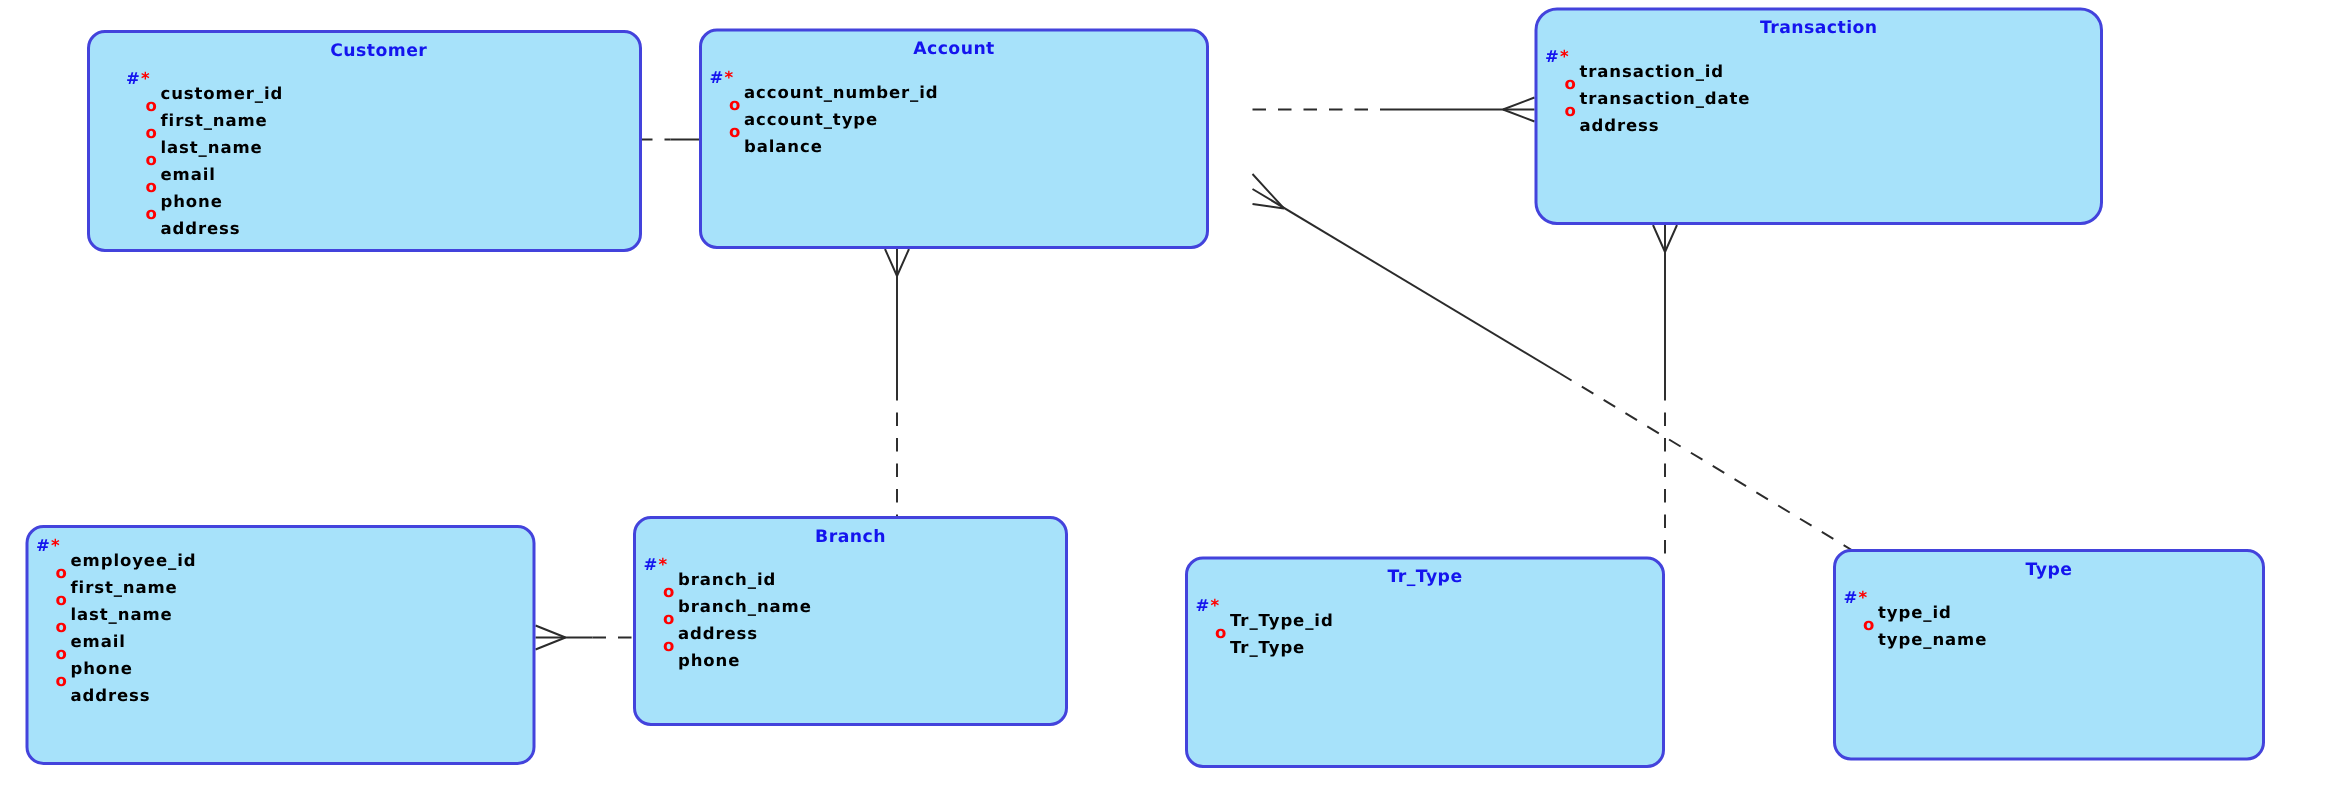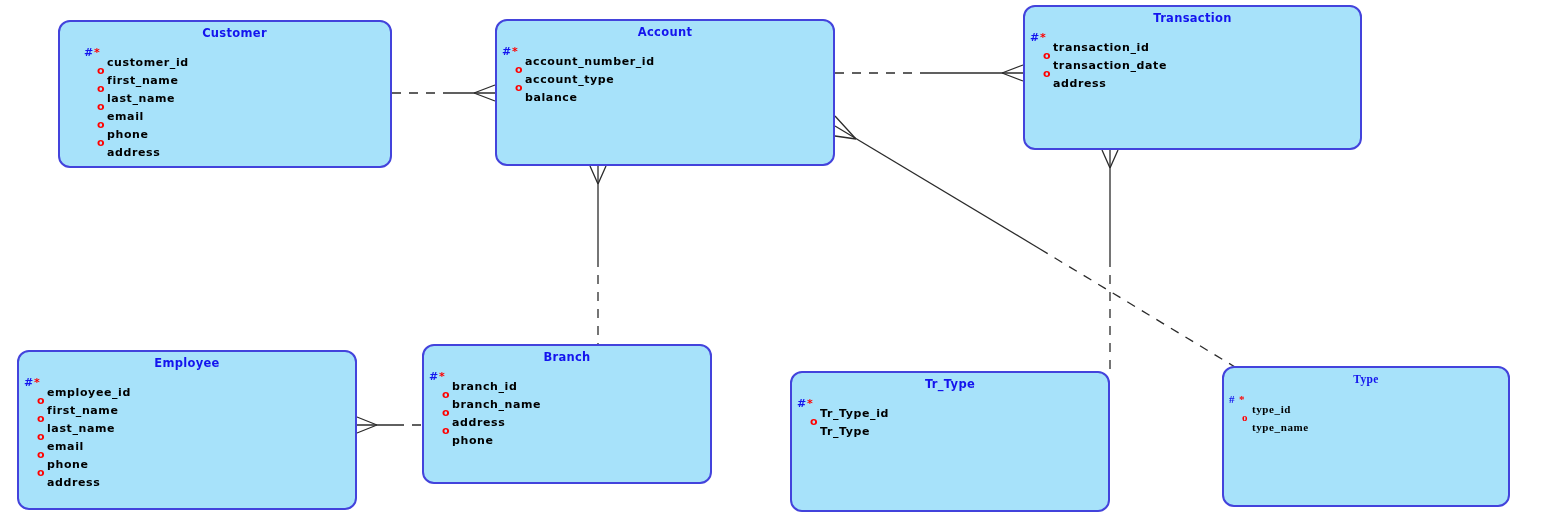--- a/index.html
+++ b/index.html
@@ -73,21 +73,21 @@
     <path class="rel dash" d="M1040,249 L1235,367"></path>
   </g>
 
   <g>
     <path class="rel" d="M377,425 L357,417 M377,425 L357,433"></path>
     <path class="rel" d="M357,425 H395"></path>
     <path class="rel dash" d="M395,425 H422"></path>
   </g>
 </svg>
 
-<div class="entity" style="left:58px;top:20px;width:334px;height:148px;padding-left:23px;">
+<div class="entity" style="left:58px;top:20px;width:370px;height:148px;padding-left:23px;">
   <div class="entity-title">Customer</div>
   <div class="attrs">
       <div class="attr">
         <span class="mk hash">#</span>
         <span class="mk star">*</span>
         <span class="an">customer_id</span>
       </div>
       <div class="attr">
         <span class="mk opt">o</span>
         <span class="an">first_name</span>
@@ -104,60 +104,59 @@
         <span class="mk opt">o</span>
         <span class="an">phone</span>
       </div>
       <div class="attr">
         <span class="mk opt">o</span>
         <span class="an">address</span>
       </div>
     </div>
 </div>
 
-<div class="entity" style="left:495px;top:19px;width:340px;height:147px;">
+<div class="entity" style="left:466px;top:19px;width:340px;height:147px;">
   <div class="entity-title">Account</div>
   <div class="attrs">
       <div class="attr">
         <span class="mk hash">#</span>
         <span class="mk star">*</span>
         <span class="an">account_number_id</span>
       </div>
       <div class="attr">
         <span class="mk opt">o</span>
         <span class="an">account_type</span>
       </div>
       <div class="attr">
         <span class="mk opt">o</span>
         <span class="an">balance</span>
       </div>
     </div>
 </div>
 
-<div class="entity" style="left:1023px;top:5px;width:339px;height:145px;">
+<div class="entity" style="left:1023px;top:5px;width:379px;height:145px;border-radius:15px;">
   <div class="entity-title">Transaction</div>
   <div class="attrs">
       <div class="attr">
         <span class="mk hash">#</span>
         <span class="mk star">*</span>
         <span class="an">transaction_id</span>
       </div>
       <div class="attr">
         <span class="mk opt">o</span>
         <span class="an">transaction_date</span>
       </div>
       <div class="attr">
         <span class="mk opt">o</span>
         <span class="an">address</span>
       </div>
     </div>
 </div>
 
 <div class="entity" style="left:17px;top:350px;width:340px;height:160px;">
-  <div class="entity-title">Employee</div>
   <div class="attrs">
       <div class="attr">
         <span class="mk hash">#</span>
         <span class="mk star">*</span>
         <span class="an">employee_id</span>
       </div>
       <div class="attr">
         <span class="mk opt">o</span>
         <span class="an">first_name</span>
       </div>
@@ -211,21 +210,21 @@
         <span class="mk star">*</span>
         <span class="an">Tr_Type_id</span>
       </div>
       <div class="attr">
         <span class="mk opt">o</span>
         <span class="an">Tr_Type</span>
       </div>
     </div>
 </div>
 
-<div class="entity" style="left:1222px;top:366px;width:288px;height:141px;font-family:Liberation Serif, serif;">
+<div class="entity" style="left:1222px;top:366px;width:288px;height:141px;">
   <div class="entity-title">Type</div>
   <div class="attrs">
       <div class="attr">
         <span class="mk hash">#</span>
         <span class="mk star">*</span>
         <span class="an">type_id</span>
       </div>
       <div class="attr">
         <span class="mk opt">o</span>
         <span class="an">type_name</span>

